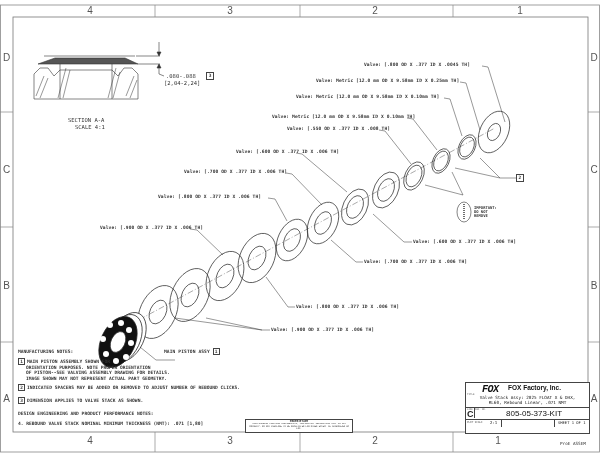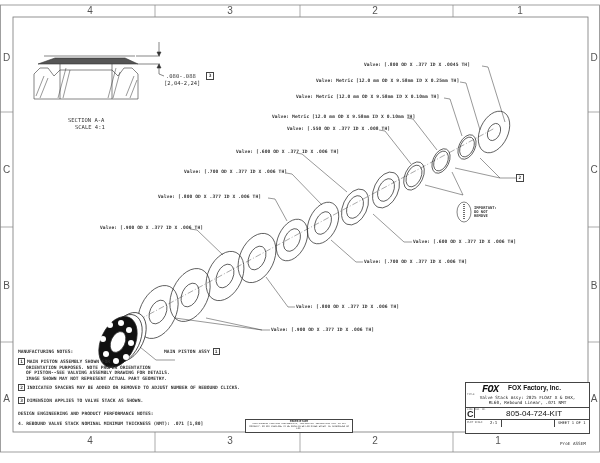--- a/index.html
+++ b/index.html
@@ -196,21 +196,21 @@
   <div style="position:absolute;left:1px;top:10px;font-size:2.5px;color:#666;">TITLE</div>
   <div style="position:absolute;left:0;top:12px;width:123px;text-align:center;font-size:4.3px;line-height:5px;color:#222;">
     <div>Valve Stack Assy: 2025 FLOAT X &amp; DHX,</div>
     <div>RL60, Rebound Linear, .071 NMT</div>
   </div>
   <div style="position:absolute;left:0;top:24px;width:123px;border-top:0.6px solid #444;"></div>
   <div style="position:absolute;left:1px;top:24.5px;font-size:2.3px;color:#666;">SIZE</div>
   <div style="position:absolute;left:9px;top:24.5px;font-size:2.3px;color:#666;">DWG. NO.</div>
   <div style="position:absolute;left:1px;top:26px;font-family:'Liberation Sans',sans-serif;font-weight:bold;font-size:9px;">C</div>
   <div style="position:absolute;left:8px;top:24px;height:11px;border-left:0.6px solid #444;"></div>
-  <div style="position:absolute;left:40px;top:26px;font-family:'Liberation Sans',sans-serif;font-size:8px;color:#111;">805-04-724-KIT</div>
+  <div style="position:absolute;left:40px;top:26px;font-family:'Liberation Sans',sans-serif;font-size:8px;color:#111;">805-05-373-KIT</div>
   <div style="position:absolute;left:0;top:36px;width:123px;border-top:0.6px solid #444;"></div>
   <div style="position:absolute;left:1px;top:38px;font-size:2.6px;color:#555;">PLOT SCALE</div>
   <div style="position:absolute;left:24px;top:37px;font-size:4px;">2:1</div>
   <div style="position:absolute;left:35px;top:36px;height:8px;border-left:0.6px solid #444;"></div>
   <div style="position:absolute;left:88px;top:36px;height:8px;border-left:0.6px solid #444;"></div>
   <div style="position:absolute;left:92px;top:37px;font-size:3.8px;">SHEET 1 OF 1</div>
 </div>
 <div class="note" style="left:560px;top:441px;font-size:4.3px;font-weight:normal;">ProE ASSEM</div>
 
 </body></html>

